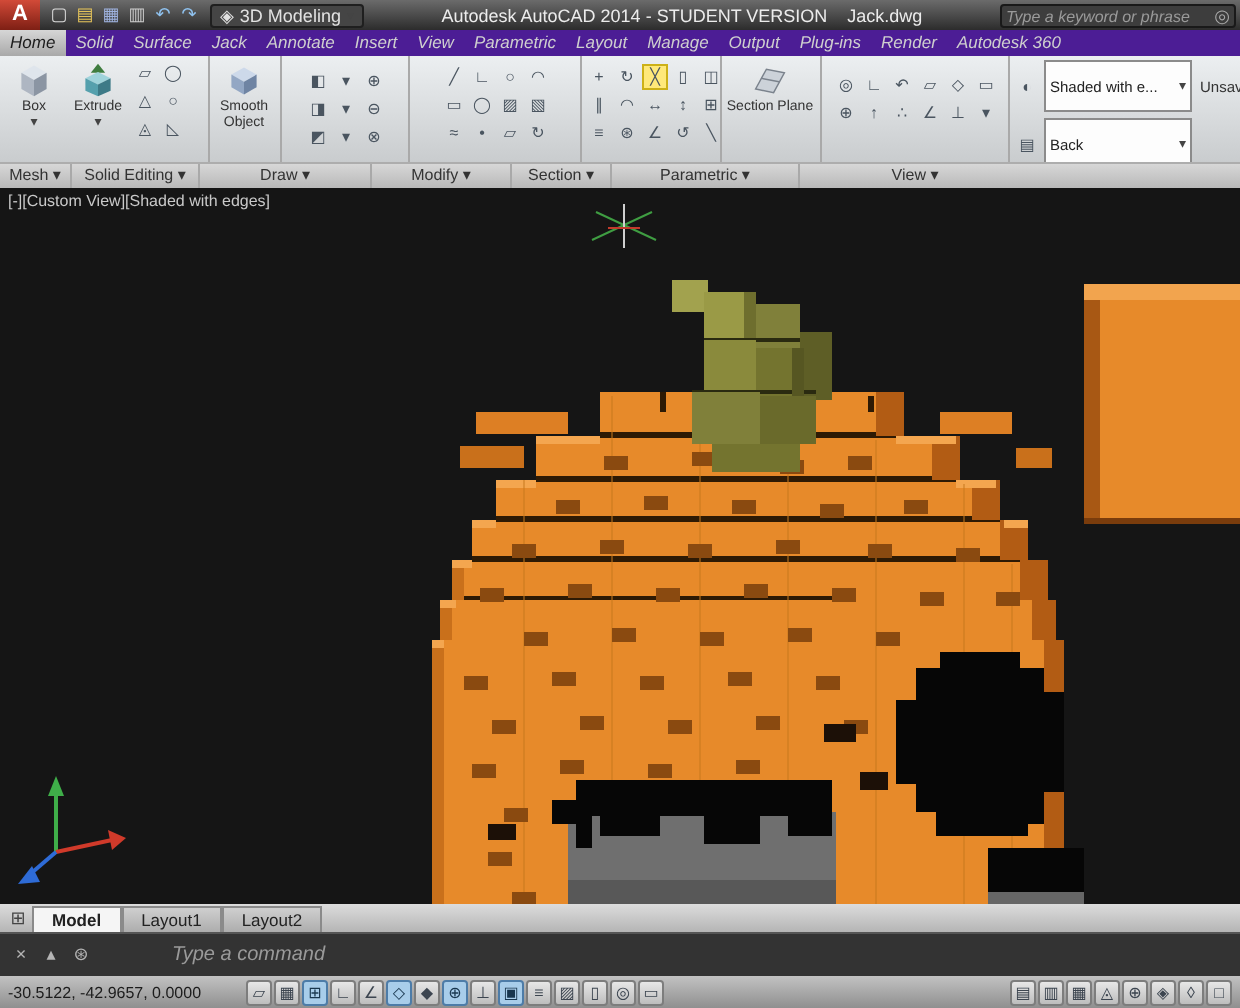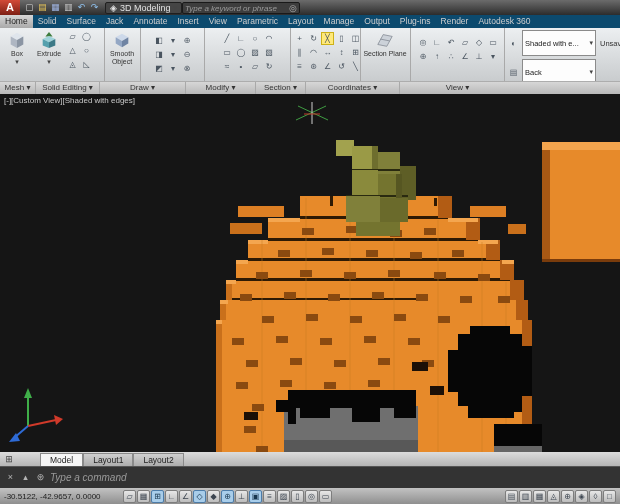--- a/index.html
+++ b/index.html
@@ -19,21 +19,21 @@
   .title-center { flex:1; text-align:center; color:#ececec; white-space:nowrap; overflow:hidden; }
   .docname { margin-left:10px; color:#ececec; }
   .searchbox { display:flex; align-items:flex-end; width:118px; height:12px; margin-right:2px;
     background:#3d3d3d; border:1px solid #191919; border-radius:2px; padding:0 2px; }
   .searchbox input { flex:1; width:90px; background:transparent; border:none; outline:none;
     font-size:8px; color:#bbb; font-family:"Liberation Sans",sans-serif; }
   .searchbox input::placeholder { color:#9a9a9a; font-style:italic; }
   .search-ic { color:#aaa; font-size:9px; }
 
   
-  .rtabs { height:13px; background:#0c4a6e; display:flex; flex:0 0 13px; }
+  .rtabs { height:13px; background:#4c1d95; display:flex; flex:0 0 13px;font-style:italic; }
   .rtab { padding:0 5px; font-size:8.5px; line-height:13px; color:#cfcfcf; white-space:nowrap; }
   .rtab.active { background:linear-gradient(#d6d6d6,#a9a9a9); color:#1c1c1c; }
 
   
   .ribbon { height:53px; background:linear-gradient(#eceff1,#c9ccce); display:flex; flex:0 0 53px; }
   .rlabels { height:13px; background:linear-gradient(#d7d7d7,#b9b9b9); display:flex;
     flex:0 0 13px; border-top:1px solid #adadad; }
   .panel { border-right:1px solid #a9a9a9; display:flex; padding:2px 1px 1px 2px; gap:2px; align-items:flex-start; }
   .plabel { border-right:1px solid #a9a9a9; font-size:8px; color:#333; text-align:center;
     line-height:12px; white-space:nowrap; overflow:hidden; }
@@ -55,28 +55,28 @@
   .viewport { height:358px; flex:0 0 358px; position:relative; background:#151515; overflow:hidden;padding-left:20px; }
   .vplabel { position:absolute; left:4px; top:2px; font-size:8px; color:#c9c9c9; z-index:3; }
   .viewport svg.scene { position:absolute; left:0; top:0; }
 
   
   .ltabs { height:14px; flex:0 0 14px; background:linear-gradient(#dcdcdc,#b5b5b5);
     display:flex; align-items:flex-end; padding-left:2px; }
   .ltab-ic { width:14px; font-size:9px; color:#444; text-align:center; line-height:14px; }
   .ltab { padding:0 9px; font-size:8.5px; height:13px; line-height:13px; color:#222;
     background:linear-gradient(#cfcfcf,#adadad); border:1px solid #8a8a8a; border-bottom:none; }
-  .ltab.active { background:#f5f5f5; font-weight:normal;margin-left:24px; }
+  .ltab.active { background:#f5f5f5; font-weight:bold; }
 
   
   .cmdline { height:22px; flex:0 0 22px; background:#333; border-top:1px solid #555;
     display:flex; align-items:center; padding:0 4px; gap:3px; }
   .cbtn { width:13px; height:13px; font-size:9px; line-height:13px; text-align:center; color:#b5b5b5; }
   .cmd-input { flex:1; background:transparent; border:none; outline:none; color:#ccc;
-    font-size:10px; font-family:"Liberation Sans",sans-serif; }
+    font-size:10px; font-family:"Liberation Sans",sans-serif;margin-left:36px; }
   .cmd-input::placeholder { color:#9a9a9a; font-style:italic; }
 
   
   .statusbar { height:16px; flex:0 0 16px; background:linear-gradient(#c2c2c2,#8f8f8f);
     display:flex; align-items:center; padding:0 4px; gap:1px; font-size:8px; color:#1c1c1c; }
   .coords { width:118px; white-space:nowrap; }
   .sbtn { width:13px; height:13px; font-size:8px; line-height:12px; text-align:center;
     color:#3c4document0; color:#3c4550; background:linear-gradient(#e7e7e7,#bdbdbd);
     border:1px solid #7d7d7d; border-radius:2px; }
   .sbtn.on { background:#a8cdea; border-color:#4d7ca8; color:#18364e; }
@@ -94,20 +94,23 @@
         <span class="qbtn" style="color: rgb(227, 194, 90);">▤</span>
         <span class="qbtn" style="color: rgb(159, 179, 224);">▦</span>
         <span class="qbtn" style="color: rgb(204, 204, 204);">▥</span>
         <span class="qbtn" style="color: rgb(143, 193, 238);">↶</span>
         <span class="qbtn" style="color: rgb(143, 193, 238);">↷</span>
       </div>
     <div class="wsel">
       <span>◈</span>
       <span>3D Modeling</span>
       <span class="caret">▾</span>
+    </div>
+    <div class="title-center">
+      <span>Autodesk AutoCAD 2014 - STUDENT VERSION</span><span class="docname">Jack.dwg</span>
     </div>
     <div class="searchbox">
       <input placeholder="Type a keyword or phrase" style="">
       <span class="search-ic">◎</span>
     </div>
   </div>
 
   <div class="rtabs">
       <span class="rtab active">Home</span>
       <span class="rtab">Solid</span>
@@ -270,21 +273,21 @@
       </div>
     </div>
   </div>
 
   <div class="rlabels">
     <div class="plabel" style="width:36px">Mesh ▾</div>
     <div class="plabel" style="width:64px">Solid Editing ▾</div>
     <div class="plabel" style="width:86px">Draw ▾</div>
     <div class="plabel" style="width:70px">Modify ▾</div>
     <div class="plabel" style="width:50px">Section ▾</div>
-    <div class="plabel" style="width:94px">Coordinates ▾</div>
+    <div class="plabel" style="width:94px">Parametric ▾</div>
     <div class="plabel" style="width:115px;border-right:none">View ▾</div>
   </div>
 
   <div class="viewport">
     <div class="vplabel">[-][Custom View][Shaded with edges]</div>
     <svg class="scene" width="620" height="358" viewBox="0 0 620 358">
 
       <g>
         <line x1="296" y1="26" x2="326" y2="12" stroke="#3f9d42" stroke-width="1"></line>
         <line x1="298" y1="12" x2="328" y2="26" stroke="#3f9d42" stroke-width="1"></line>

